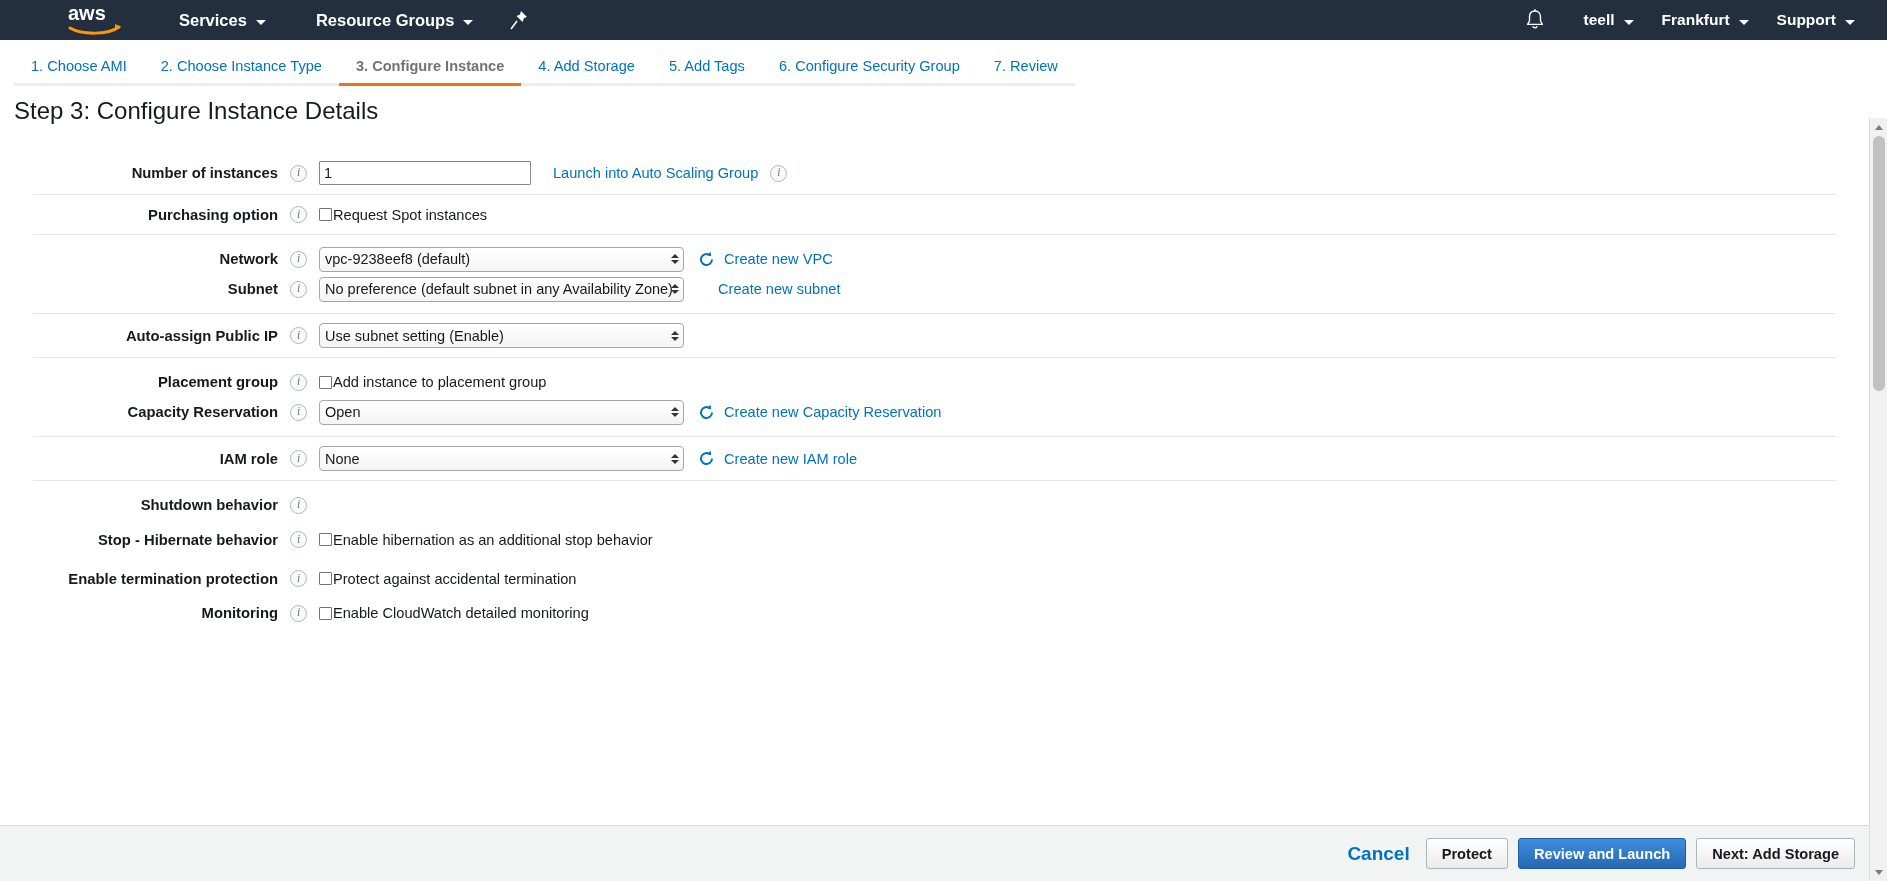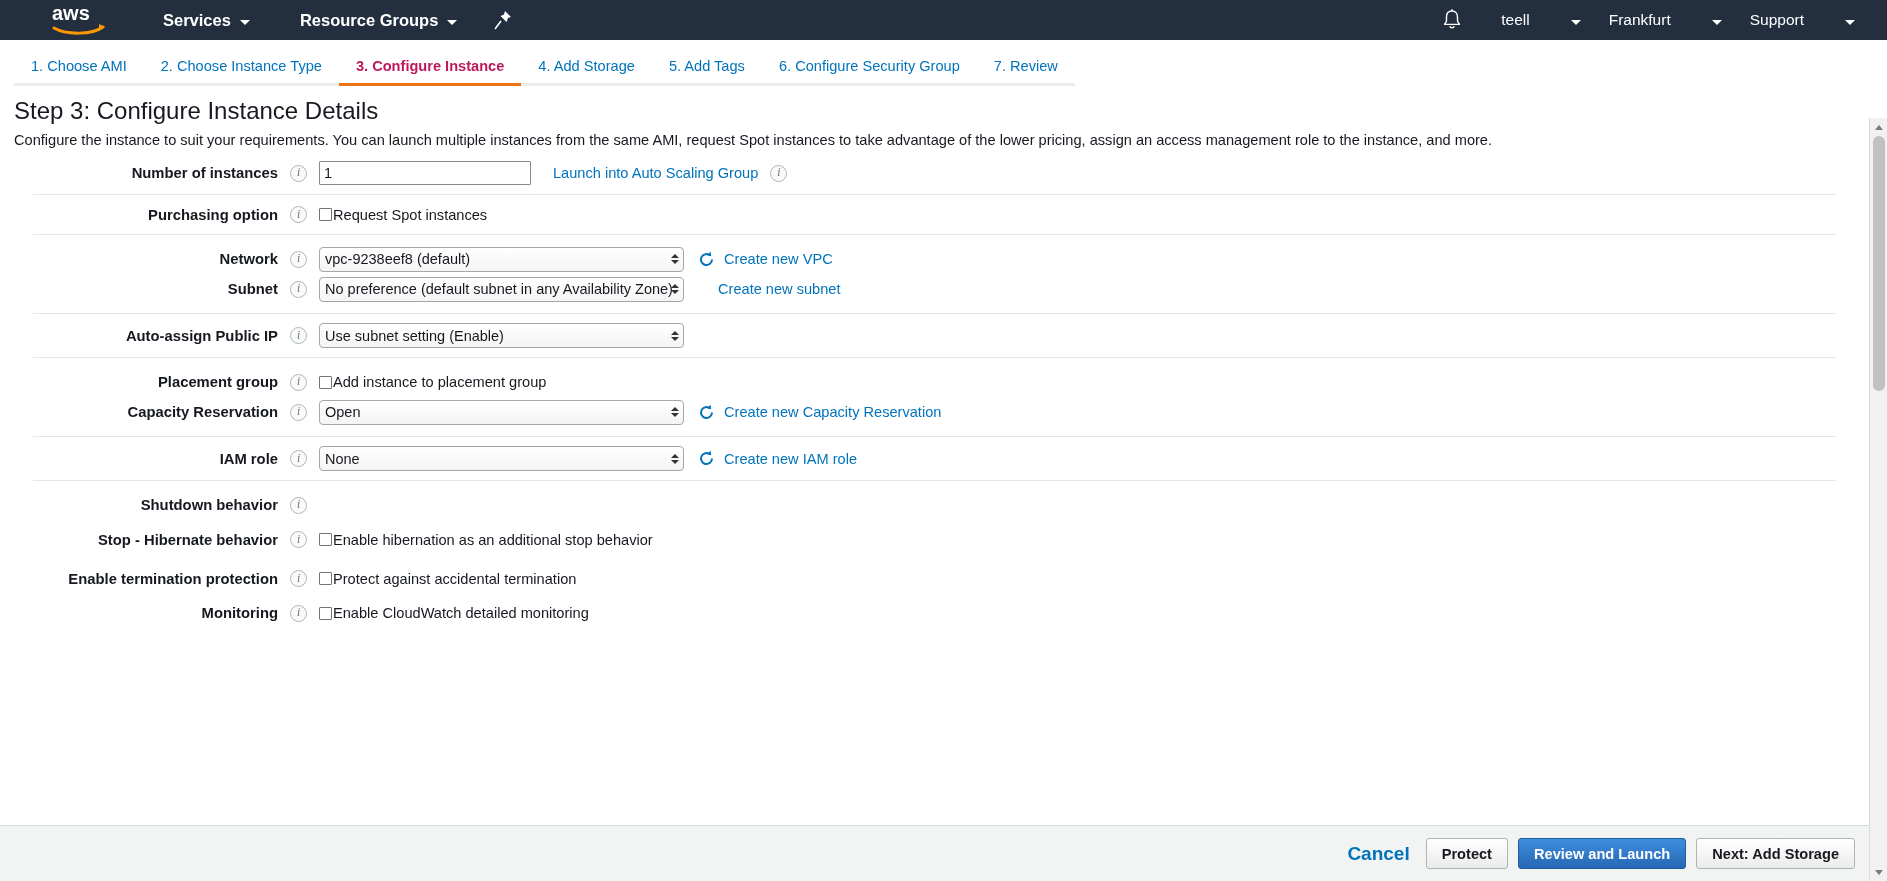--- a/index.html
+++ b/index.html
@@ -15,21 +15,21 @@
   
   .topnav {
     position: absolute; top: 0; left: 0;
     width: 1887px; height: 40px;
     background: #232f3e;
     display: flex; align-items: center;
     color: #ffffff;
   }
   .aws-logo {
     width: 54px; height: 32px;
-    margin-left: 52px; margin-right: 46px;
+    margin-left: 68px; margin-right: 46px;
     position: relative;
   }
   .nav-item {
     font-size: 16.5px; font-weight: bold;
     color: #ffffff; height: 40px;
     display: flex; align-items: center;
     padding: 0 11px;
     white-space: nowrap;
   }
   .nav-item.rg { margin-left: 28px; }
@@ -41,41 +41,41 @@
     border-right: 5px solid transparent;
     border-top: 5px solid #ffffff;
     position: relative; top: 2px;
   }
   .pin-icon { margin-left: 26px; width: 18px; height: 20px; display:flex; align-items:center; }
   .nav-right {
     margin-left: auto; display: flex; align-items: center;
     height: 40px; padding-right: 18px;
   }
   .bell-icon { width: 22px; height: 24px; margin-right: 24px; display:flex; align-items:center;}
-  .nav-right .nav-item { font-weight: normal; font-size: 15.5px; padding: 0 14px; gap: 32px; }
+  .nav-right .nav-item { font-weight: bold; font-size: 15.5px; padding: 0 14px; }
 
   
   .tabstrip {
     position: absolute; top: 40px; left: 0;
     width: 1887px; height: 58px;
     background: #ffffff;
     display: flex; align-items: flex-start;
     padding-left: 14px;
   }
   .tab {
     display: flex; flex-direction: column;
     align-items: center;
     padding-top: 18px;
   }
   .tab-label {
     font-size: 14.6px; color: #0073bb;
     white-space: nowrap;
     padding: 0 17px 9px 17px;
   }
-  .tab.active .tab-label { color: #be185d; font-weight: bold; }
+  .tab.active .tab-label { color: #737373; font-weight: bold; }
   .tab-underline {
     height: 3px; width: 100%;
     background: #eaeded;
   }
   .tab.active .tab-underline { background: #ec7211; }
 
   
   .page-head { position: absolute; top: 96px; left: 14px; width: 1800px; }
   .page-title {
     font-size: 24px; font-weight: normal;
@@ -286,21 +286,20 @@
     <div class="tab-underline"></div>
   </div>
   <div class="tab">
     <div class="tab-label">7. Review</div>
     <div class="tab-underline"></div>
   </div>
 </div>
 
 <div class="page-head">
   <h1 class="page-title">Step 3: Configure Instance Details</h1>
-  <p class="page-desc">Configure the instance to suit your requirements. You can launch multiple instances from the same AMI, request Spot instances to take advantage of the lower pricing, assign an access management role to the instance, and more.</p>
 </div>
 
 <div class="form-area">
 
   <div class="fgroup">
     <div class="frow pad-t pad-b">
       <div class="flabel">Number of instances</div>
       <span class="info-icon">i</span>
       <div class="fcontrol">
         <input class="txtinput" type="text" value="1" style="">

